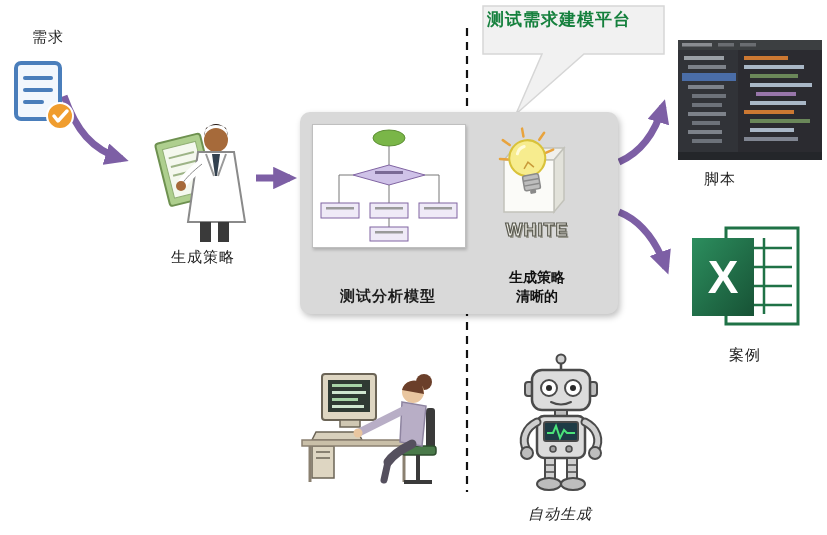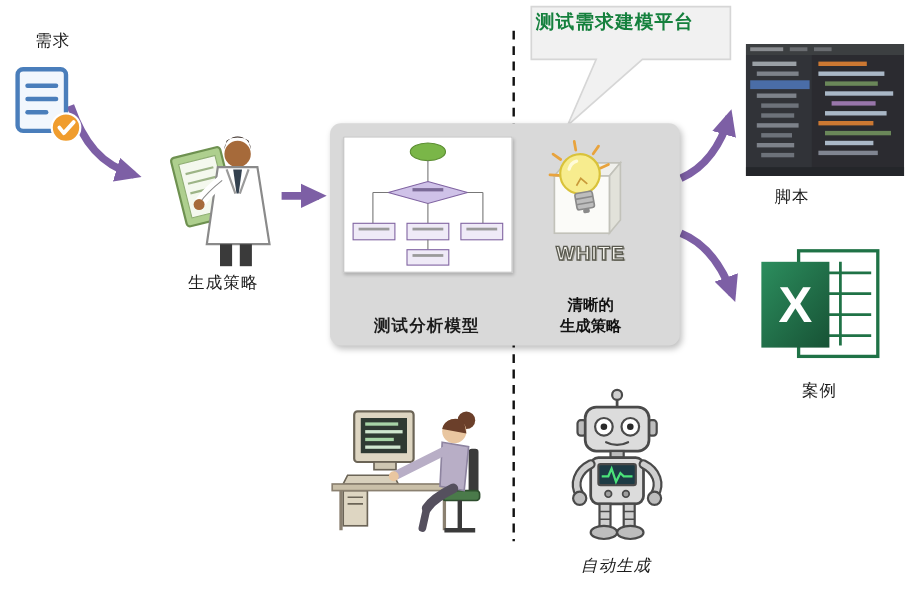--- a/index.html
+++ b/index.html
@@ -155,22 +155,22 @@
       <line x1="23" y1="61" x2="39" y2="61" stroke="#8a8a8a" stroke-width="1.5"></line>
       <rect x="28" y="66" width="6" height="4" rx="1.5" fill="#8a8a8a"></rect>
     </g>
   </svg>
 
   <div class="whitebox-text">
     <div>WHITE</div>
   </div>
 
   <div class="strategy-text">
+    <div>生成策略</div>
     <div>清晰的</div>
-    <div>生成策略</div>
   </div>
 
   <svg class="icon-layer" style="left:678px;top:40px;" width="144" height="120" viewBox="0 0 144 120">
     <rect x="0" y="0" width="144" height="120" fill="#2b2b30"></rect>
     <rect x="0" y="0" width="144" height="10" fill="#3c3f41"></rect>
     <rect x="4" y="3" width="30" height="3.5" fill="#8a8d91"></rect>
     <rect x="40" y="3" width="16" height="3.5" fill="#6a6d71"></rect>
     <rect x="62" y="3" width="16" height="3.5" fill="#6a6d71"></rect>
     <rect x="0" y="10" width="60" height="110" fill="#313338"></rect>
     <rect x="6" y="16" width="40" height="4" fill="#9aa0a6"></rect>

